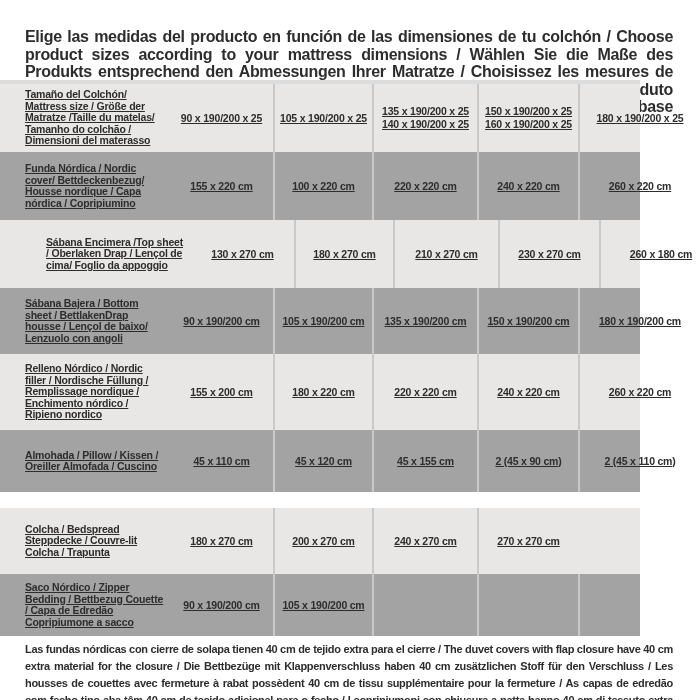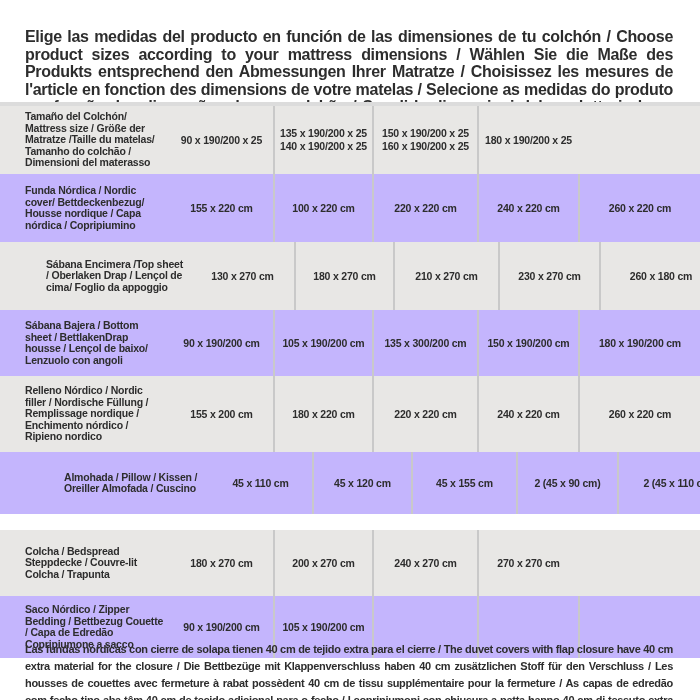--- a/index.html
+++ b/index.html
@@ -9,35 +9,36 @@
     font-weight:bold;color:var(--text,#2d2d2d);
     -webkit-font-smoothing:antialiased;
   }
   .page{position:relative;width:700px;height:700px;overflow:hidden;}
   .intro{
     position:absolute;top:12px;left:25px;right:27px;
     font-size:16px;line-height:17.5px;letter-spacing:-0.3px;
     text-align:justify;
   }
   .size-table{
-    position:absolute;top:102px;left:0;width:700px;
+    position:absolute;top:80px;left:0;width:640px;
     border-top:4px solid var(--topbar,#dcdcdc);
+    text-decoration:underline;
   }
   .trow{
     display:grid;
     grid-template-columns:170px 103px 99px 105px 101px 122px;
-    background:#c4b5fd;
+    background:#a3a3a3;
   }
   .trow.stripe{background:var(--stripe,#e8e7e5);}
   .trow:nth-child(1){height:68px;}
   .trow:nth-child(2){height:68px;}
   .trow:nth-child(3){height:68px;padding-left:21px;}
   .trow:nth-child(4){height:66px;}
   .trow:nth-child(5){height:76px;}
-  .trow:nth-child(6){height:62px;padding-left:39px;}
+  .trow:nth-child(6){height:62px;}
   .trow:nth-child(7){height:66px;margin-top:16px;}
   .trow:nth-child(8){height:62px;}
   .cell{display:flex;align-items:center;}
   .cell.label{
     padding-left:25px;padding-right:4px;
     font-size:10.5px;line-height:11.5px;letter-spacing:-0.2px;
     justify-content:flex-start;text-align:left;
   }
   .cell.value{
     justify-content:center;text-align:center;
@@ -53,20 +54,21 @@
 </style>
 </head>
 <body>
 
 <div class="page">
   <p class="intro">Elige las medidas del producto en función de las dimensiones de tu colchón / Choose product sizes according to your mattress dimensions / Wählen Sie die Maße des Produkts entsprechend den Abmessungen Ihrer Matratze / Choisissez les mesures de l'article en fonction des dimensions de votre matelas / Selecione as medidas do produto em função das dimensões do seu colchão / Scegli le dimensioni del prodotto in base alle dimensioni del tuo materasso</p>
   <div class="size-table">
       <div class="trow stripe">
         <div class="cell label">Tamaño del Colchón/ Mattress size / Größe der Matratze /Taille du matelas/ Tamanho do colchão / Dimensioni del materasso</div>
         <div class="cell value">90 x 190/200 x 25</div>
+        <div class="cell value sep">105 x 190/200 x 25</div>
         <div class="cell value sep">135 x 190/200 x 25
 140 x 190/200 x 25</div>
         <div class="cell value sep">150 x 190/200 x 25
 160 x 190/200 x 25</div>
         <div class="cell value sep">180 x 190/200 x 25</div>
       </div>
       <div class="trow">
         <div class="cell label">Funda Nórdica / Nordic cover/ Bettdeckenbezug/ Housse nordique / Capa nórdica / Copripiumino</div>
         <div class="cell value">155 x 220 cm</div>
         <div class="cell value sep">100 x 220 cm</div>
@@ -79,21 +81,21 @@
         <div class="cell value">130 x 270 cm</div>
         <div class="cell value sep">180 x 270 cm</div>
         <div class="cell value sep">210 x 270 cm</div>
         <div class="cell value sep">230 x 270 cm</div>
         <div class="cell value sep">260 x 180 cm</div>
       </div>
       <div class="trow">
         <div class="cell label">Sábana Bajera / Bottom sheet / BettlakenDrap housse / Lençol de baixo/ Lenzuolo con angoli</div>
         <div class="cell value">90 x 190/200 cm</div>
         <div class="cell value sep">105 x 190/200 cm</div>
-        <div class="cell value sep">135 x 300/200 cm</div>
+        <div class="cell value sep">135 x 190/200 cm</div>
         <div class="cell value sep">150 x 190/200 cm</div>
         <div class="cell value sep">180 x 190/200 cm</div>
       </div>
       <div class="trow stripe">
         <div class="cell label">Relleno Nórdico / Nordic filler / Nordische Füllung / Remplissage nordique / Enchimento nórdico / Ripieno nordico</div>
         <div class="cell value">155 x 200 cm</div>
         <div class="cell value sep">180 x 220 cm</div>
         <div class="cell value sep">220 x 220 cm</div>
         <div class="cell value sep">240 x 220 cm</div>
         <div class="cell value sep">260 x 220 cm</div>

